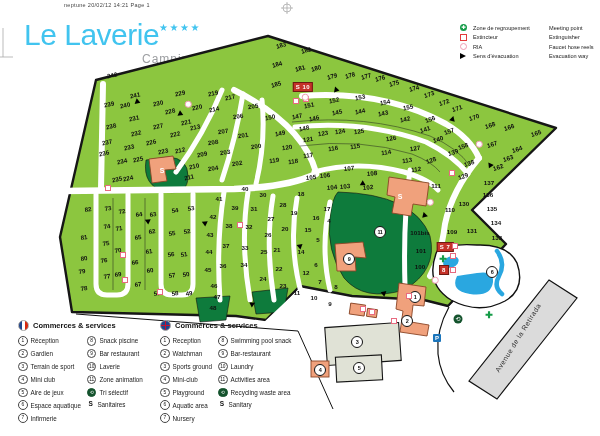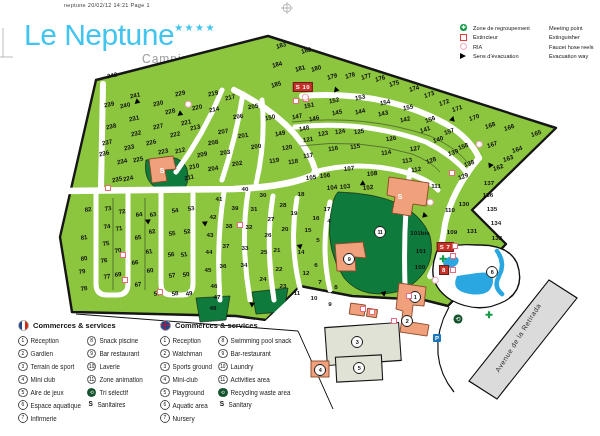--- a/index.html
+++ b/index.html
@@ -70,21 +70,21 @@
   .badge-s{border:none;font-weight:bold;font-size:6.5px;background:transparent;}
 </style>
 </head>
 <body>
 
 <div id="page">
 
   <div class="print-header">neptune  20/02/12  14:21  Page 1</div>
 
   <div class="title-block">
-    <span class="site-title">Le Neptune</span><span class="title-stars">★★★★</span>
+    <span class="site-title">Le Laverie</span><span class="title-stars">★★★★</span>
     <div class="title-sub">Camping</div>
   </div>
 
   <div id="legend">
       <div class="lg-row">
         <span class="ic ic-meeting-point">✚</span>
         <span class="lg-fr">Zone de regroupement</span>
         <span class="lg-en">Meeting point</span>
       </div>
       <div class="lg-row">

